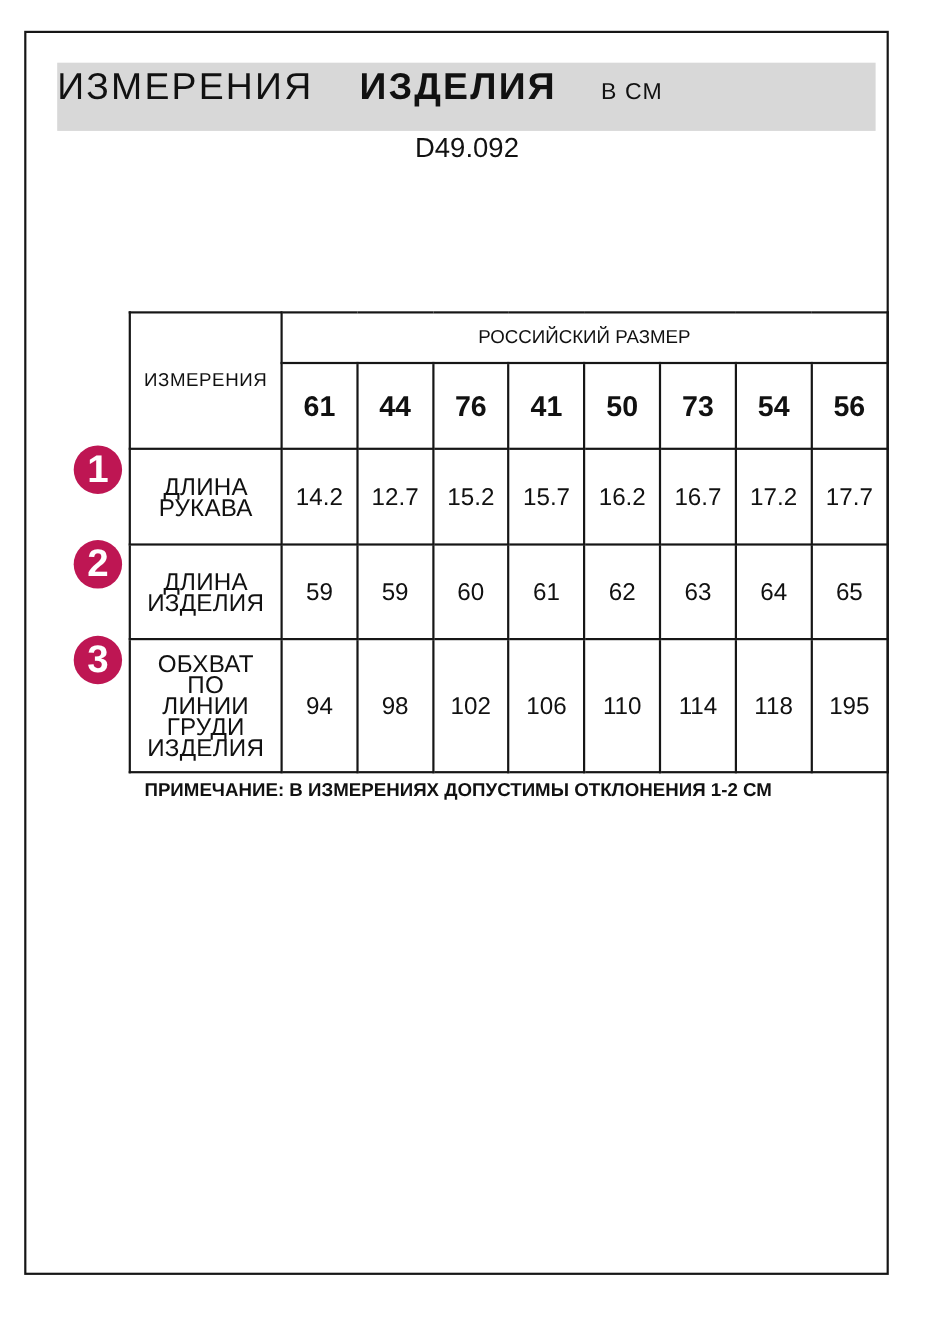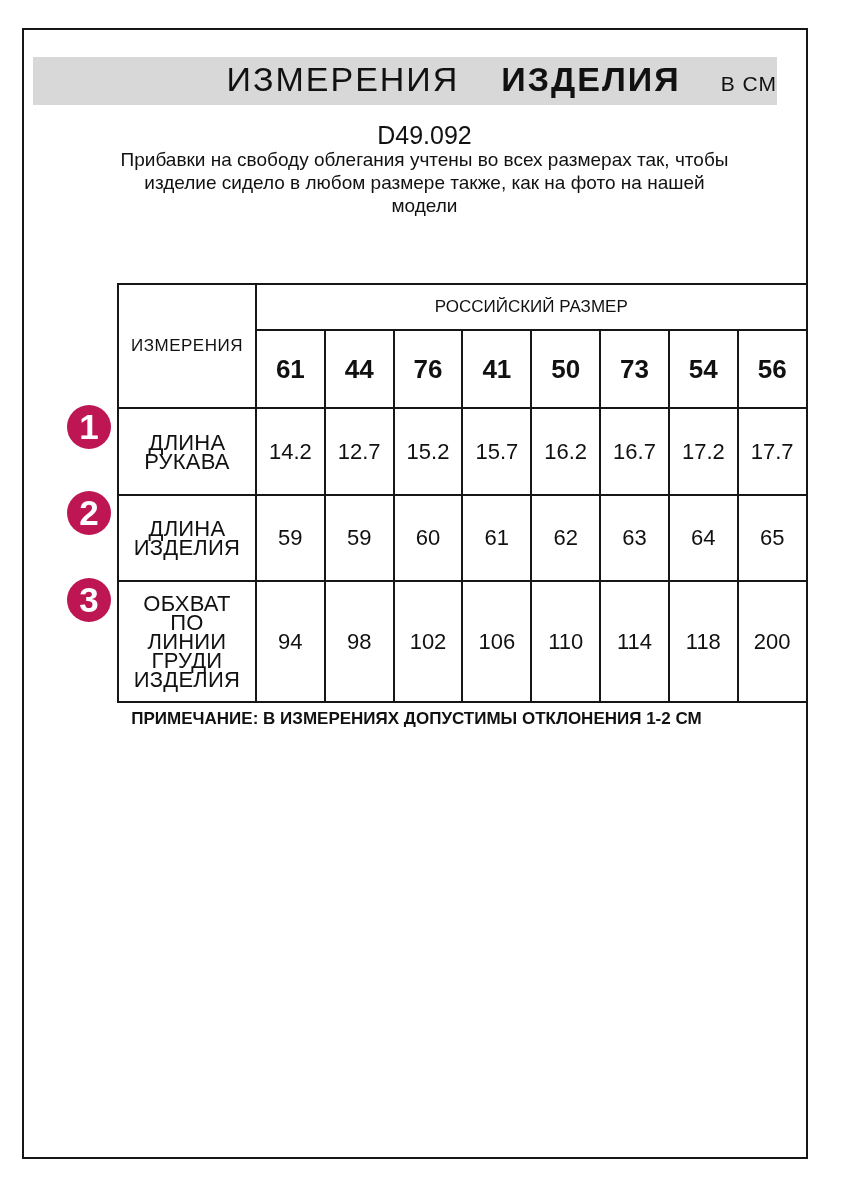--- a/index.html
+++ b/index.html
@@ -16,24 +16,24 @@
 
   .frame {
     position: absolute;
     left: 22px; top: 28px;
     width: 786px; height: 1131px;
     border: 2px solid var(--border, #161616);
   }
 
   .title-bar {
     position: absolute;
-    left: 33px; top: 57px;
-    width: 744px; height: 48px;
+    left: 52px; top: 57px;
+    width: 744px; height: 62px;
     background: var(--header_bar_bg, #d8d8d8);
-    text-align: right;
+    text-align: left;
     line-height: 45px;
     white-space: nowrap;
   }
   .title-part1 { font-size: 34px; letter-spacing: 2px; }
   .title-part2 { font-size: 34px; font-weight: bold; letter-spacing: 2px; margin-left: 42px; }
   .title-part3 { font-size: 21px; margin-left: 40px; letter-spacing: 1px; }
 
   .product-code {
     position: absolute;
     top: 121px; left: 0; width: 100%;
@@ -110,23 +110,20 @@
 <div class="page">
 
   <div class="frame"></div>
 
   <div class="title-bar">
     <span class="title-part1">ИЗМЕРЕНИЯ</span><span class="title-part2">ИЗДЕЛИЯ</span><span class="title-part3">В СМ</span>
   </div>
 
   <div class="product-code">D49.092</div>
 
-  <div class="fit-description">Прибавки на свободу облегания учтены во всех размерах так, чтобы
-изделие сидело в любом размере также, как на фото на нашей
-модели</div>
 
   <table class="size-table">
     <colgroup>
       <col style="width:119px">
       <col style="width:60px">
         <col style="width:60px">
         <col style="width:60px">
         <col style="width:60px">
       <col style="width:60px">
         <col style="width:60px">
@@ -175,21 +172,21 @@
         <td class="row-label">ОБХВАТ ПО
 ЛИНИИ ГРУДИ
 ИЗДЕЛИЯ</td>
         <td>94</td>
         <td>98</td>
         <td>102</td>
         <td>106</td>
         <td>110</td>
         <td>114</td>
         <td>118</td>
-        <td>200</td>
+        <td>195</td>
       </tr>
     </tbody>
   </table>
 
   <div class="badge badge-1">1</div>
   <div class="badge badge-2">2</div>
   <div class="badge badge-3">3</div>
 
   <div class="footer-note">ПРИМЕЧАНИЕ: В ИЗМЕРЕНИЯХ ДОПУСТИМЫ ОТКЛОНЕНИЯ 1-2 СМ</div>
 

